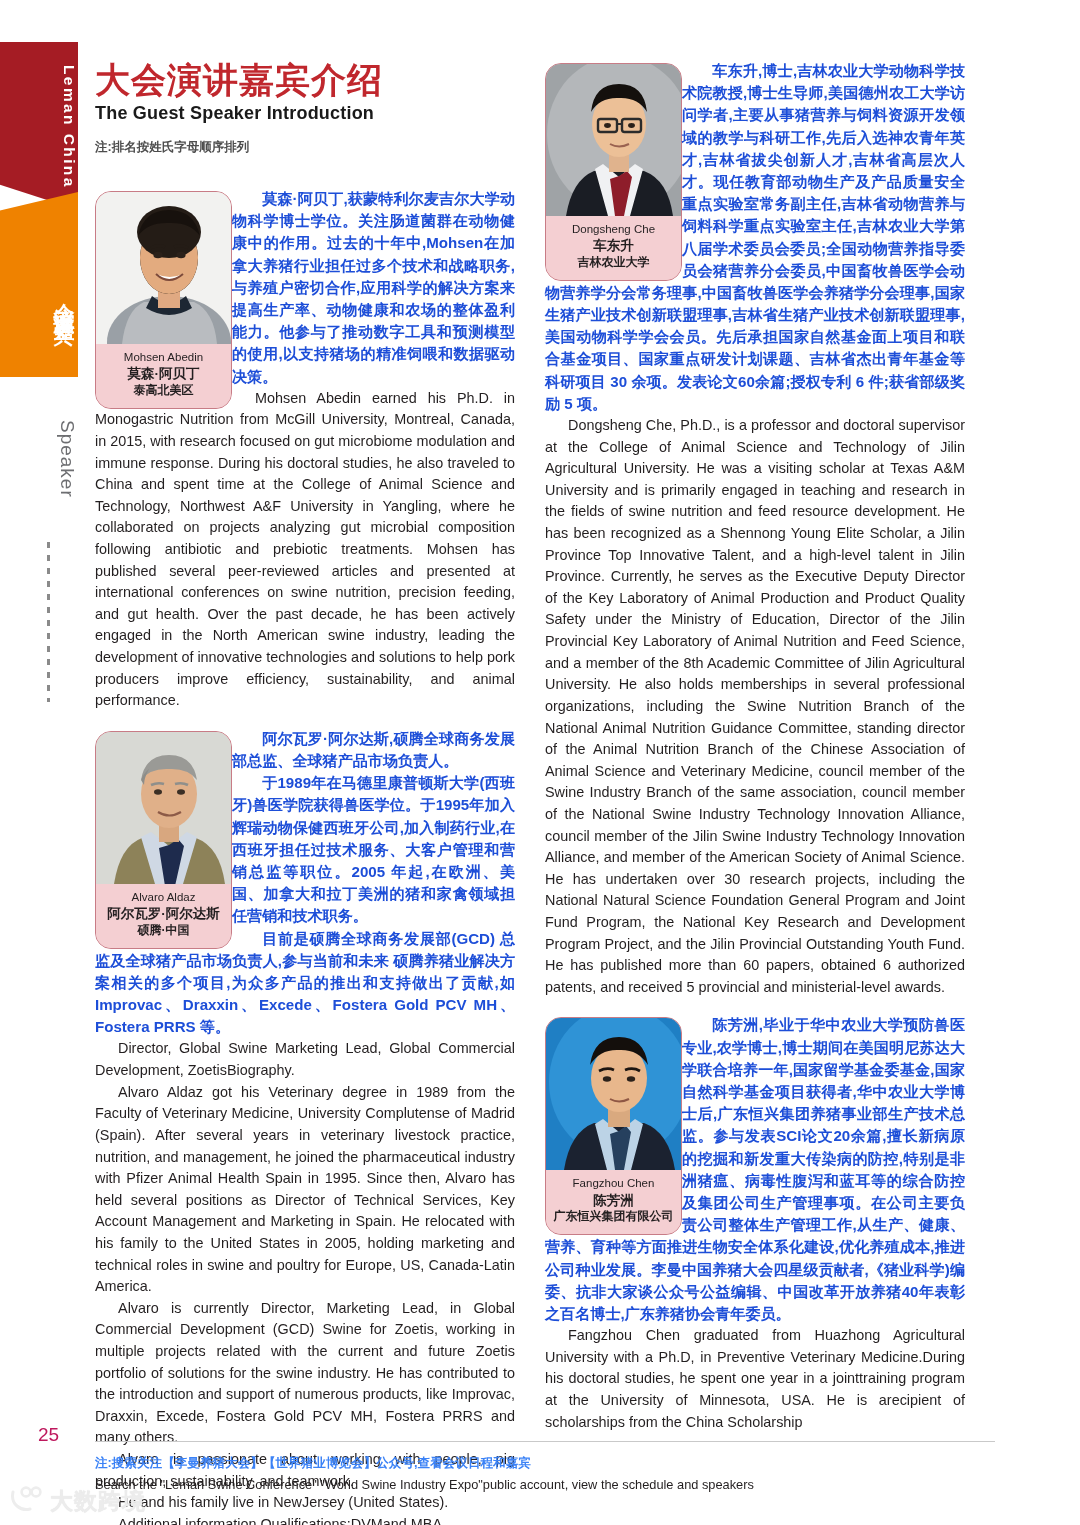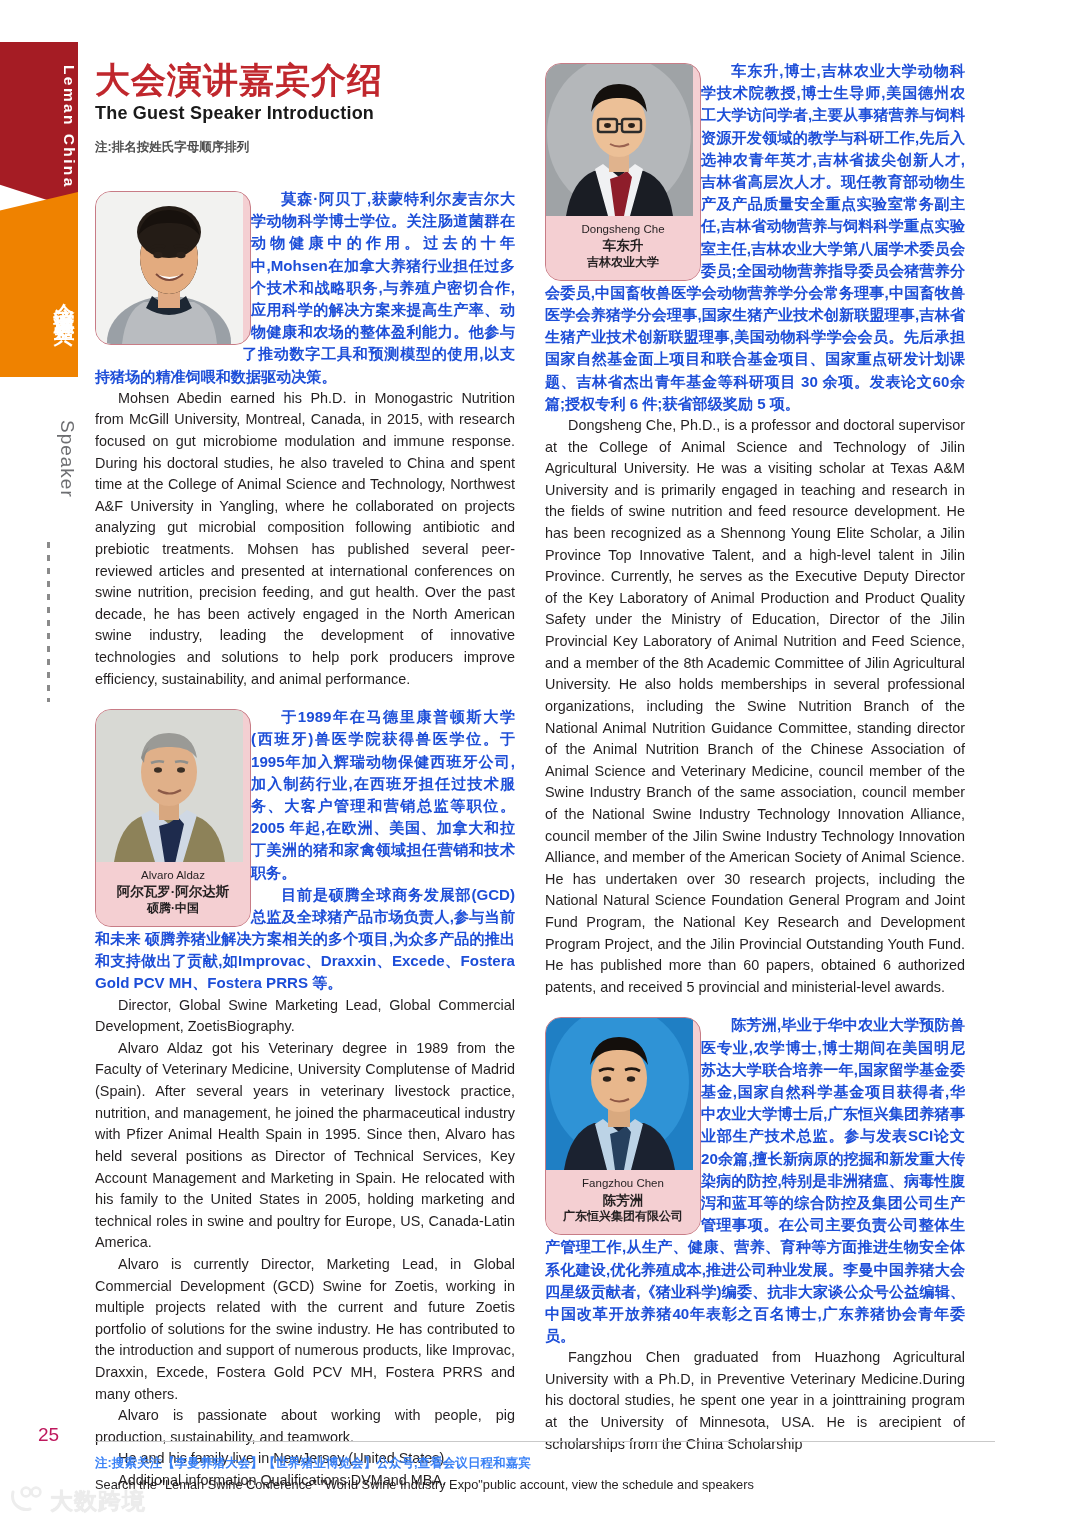--- a/index.html
+++ b/index.html
@@ -133,21 +133,21 @@
   .col {
     position: absolute;
     width: 420px;
     top: 0;
   }
   .col-left  { left: 0px; }
   .col-right { left: 450px; }
 
   
   .card {
-    width: 156px;
+    width: 137px;
     border: 1.6px solid #c87c86;
     border-radius: 16px;
     background: #f4cfd2;
     overflow: hidden;
     box-sizing: border-box;
   }
   .card-photo {
     width: 100%;
     height: 152px;
     display: block;
@@ -286,20 +286,25 @@
             <ellipse cx="73" cy="40" rx="32" ry="26" fill="#241c16"></ellipse>
             <path d="M42 44 q6 -26 31 -26 q25 0 31 26 q-10 -14 -31 -13 q-21 -1 -31 13 z" fill="#17110d"></path>
             <ellipse cx="62" cy="63" rx="4.6" ry="3.2" fill="#2b211a"></ellipse>
             <ellipse cx="85" cy="63" rx="4.6" ry="3.2" fill="#2b211a"></ellipse>
             <path d="M55 56 q7 -4 14 -1" stroke="#241c16" stroke-width="3" fill="none"></path>
             <path d="M78 55 q7 -3 14 1" stroke="#241c16" stroke-width="3" fill="none"></path>
             <path d="M60 82 q13 10 27 0 q-13 6 -27 0 z" fill="#ffffff"></path>
             <path d="M60 82 q13 12 27 0" stroke="#7d4a3a" stroke-width="2" fill="none"></path>
           </svg>
         </div>
+        <div class="card-cap">
+          <span class="cap-en">Mohsen Abedin</span>
+          <span class="cap-cn">莫森·阿贝丁</span>
+          <span class="cap-org">泰高北美区</span>
+        </div>
       </div>
       <p class="zh">莫森·阿贝丁,获蒙特利尔麦吉尔大学动物科学博士学位。关注肠道菌群在动物健康中的作用。过去的十年中,Mohsen在加拿大养猪行业担任过多个技术和战略职务,与养殖户密切合作,应用科学的解决方案来提高生产率、动物健康和农场的整体盈利能力。他参与了推动数字工具和预测模型的使用,以支持猪场的精准饲喂和数据驱动决策。</p>
       <p class="en">Mohsen Abedin earned his Ph.D. in Monogastric Nutrition from McGill University, Montreal, Canada, in 2015, with research focused on gut microbiome modulation and immune response. During his doctoral studies, he also traveled to China and spent time at the College of Animal Science and Technology, Northwest A&amp;F University in Yangling, where he collaborated on projects analyzing gut microbial composition following antibiotic and prebiotic treatments. Mohsen has published several peer-reviewed articles and presented at international conferences on swine nutrition, precision feeding, and gut health. Over the past decade, he has been actively engaged in the North American swine industry, leading the development of innovative technologies and solutions to help pork producers improve efficiency, sustainability, and animal performance.</p>
       <div class="clearer"></div>
     </div>
 
     <div class="gap"></div>
 
     <div>
       <div class="card floatcard">
@@ -319,20 +324,21 @@
             <path d="M79 52 q7 -2 13 1" stroke="#8f8f8b" stroke-width="2.6" fill="none"></path>
             <path d="M62 80 q11 7 23 0" stroke="#8c5a47" stroke-width="2.2" fill="none"></path>
           </svg>
         </div>
         <div class="card-cap">
           <span class="cap-en">Alvaro Aldaz</span>
           <span class="cap-cn">阿尔瓦罗·阿尔达斯</span>
           <span class="cap-org">硕腾·中国</span>
         </div>
       </div>
+      <p class="zh">阿尔瓦罗·阿尔达斯,硕腾全球商务发展部总监、全球猪产品市场负责人。</p>
       <p class="zh">于1989年在马德里康普顿斯大学(西班牙)兽医学院获得兽医学位。于1995年加入辉瑞动物保健西班牙公司,加入制药行业,在西班牙担任过技术服务、大客户管理和营销总监等职位。2005 年起,在欧洲、美国、加拿大和拉丁美洲的猪和家禽领域担任营销和技术职务。</p>
       <p class="zh">目前是硕腾全球商务发展部(GCD) 总监及全球猪产品市场负责人,参与当前和未来 硕腾养猪业解决方案相关的多个项目,为众多产品的推出和支持做出了贡献,如Improvac、Draxxin、Excede、Fostera Gold PCV MH、Fostera PRRS 等。</p>
       <p class="en">Director, Global Swine Marketing Lead, Global Commercial Development, ZoetisBiography.</p>
       <p class="en">Alvaro Aldaz got his Veterinary degree in 1989 from the Faculty of Veterinary Medicine, University Complutense of Madrid (Spain). After several years in veterinary livestock practice, nutrition, and management, he joined the pharmaceutical industry with Pfizer Animal Health Spain in 1995. Since then, Alvaro has held several positions as Director of Technical Services, Key Account Management and Marketing in Spain. He relocated with his family to the United States in 2005, holding marketing and technical roles in swine and poultry for Europe, US, Canada-Latin America.</p>
       <p class="en">Alvaro is currently Director, Marketing Lead, in Global Commercial Development (GCD) Swine for Zoetis, working in multiple projects related with the current and future Zoetis portfolio of solutions for the swine industry. He has contributed to the introduction and support of numerous products, like Improvac, Draxxin, Excede, Fostera Gold PCV MH, Fostera PRRS and many others.</p>
       <p class="en">Alvaro is passionate about working with people, pig production, sustainability, and teamwork.</p>
       <p class="en">He and his family live in NewJersey (United States).</p>
       <p class="en">Additional information Qualifications:DVMand MBA.</p>
       <div class="clearer"></div>
     </div>

